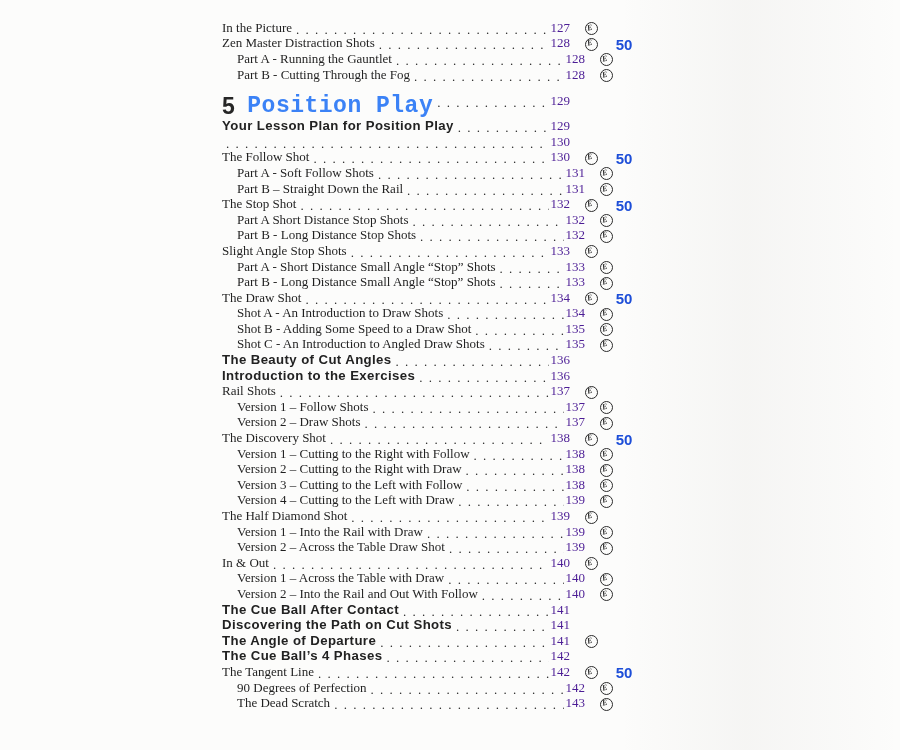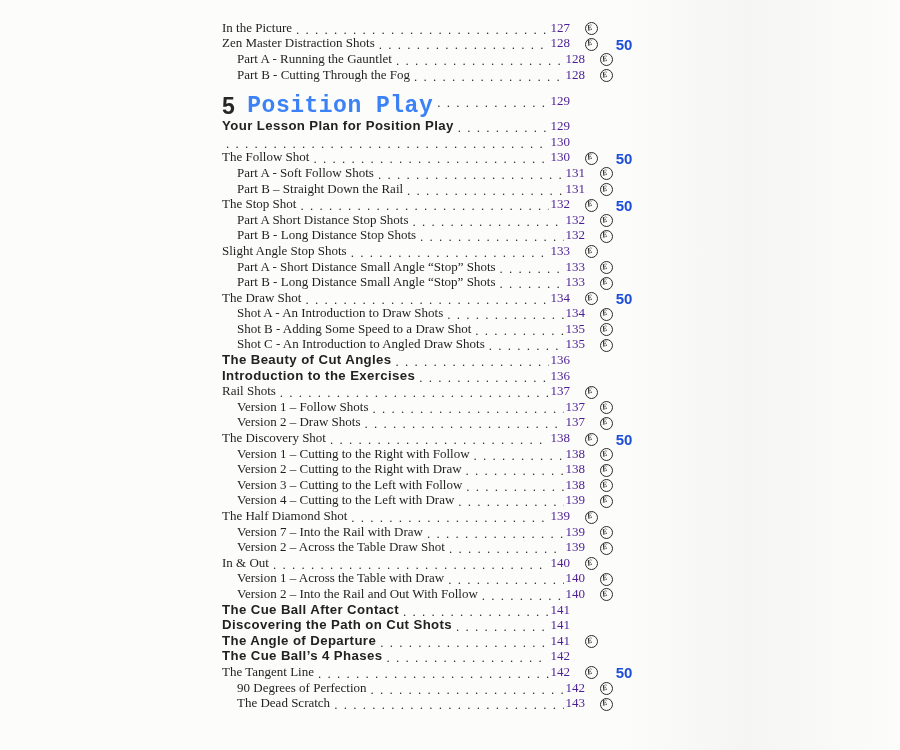--- a/index.html
+++ b/index.html
@@ -442,21 +442,21 @@
         </span>
         <span class="iconcol">
           <span class="icon-circle">
             <i>E</i>
           </span>
         </span>
         <span class="badgecol"></span>
       </div>
       <div class="row sub">
         <span class="line">
-          <span class="title">Version 7 – Into the Rail with Draw</span>
+          <span class="title">Version 1 – Into the Rail with Draw</span>
           <span class="leader"></span>
           <span class="pagenum">139</span>
         </span>
         <span class="iconcol">
           <span class="icon-circle">
             <i>E</i>
           </span>
         </span>
         <span class="badgecol"></span>
       </div>

